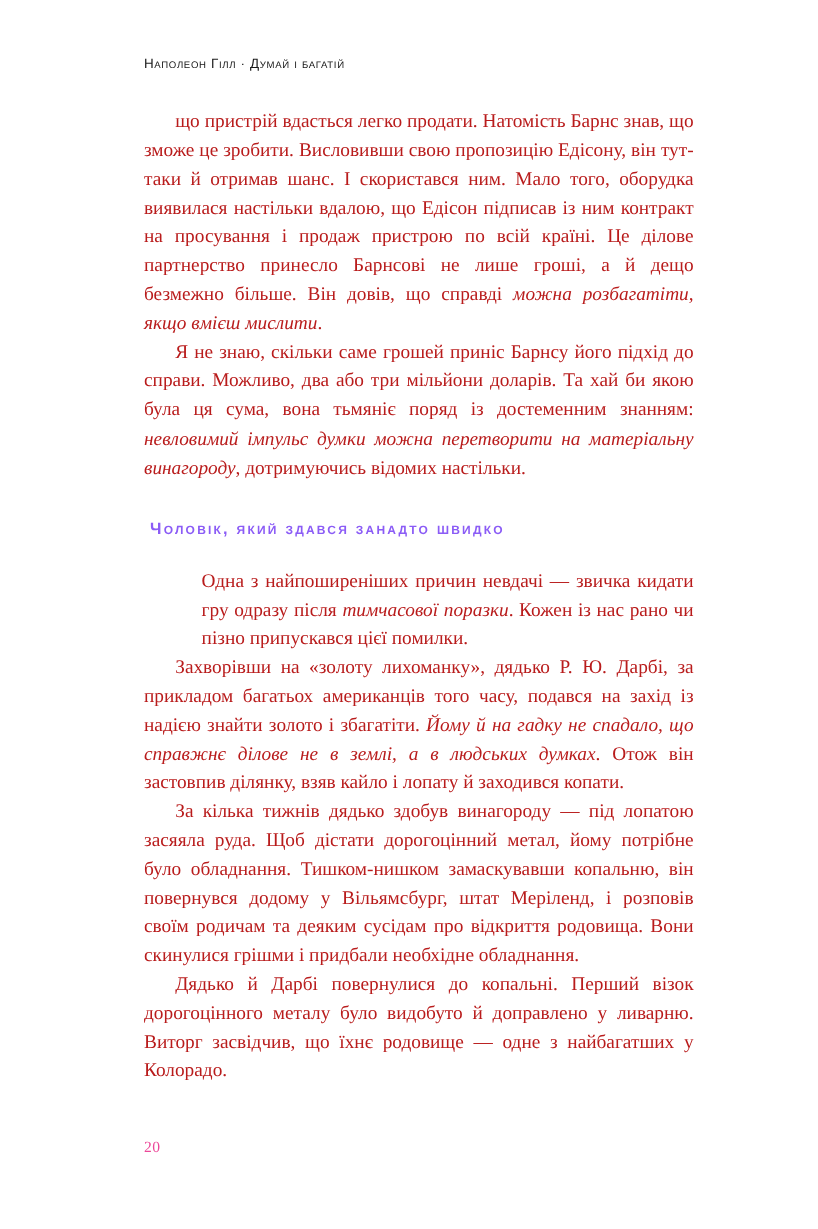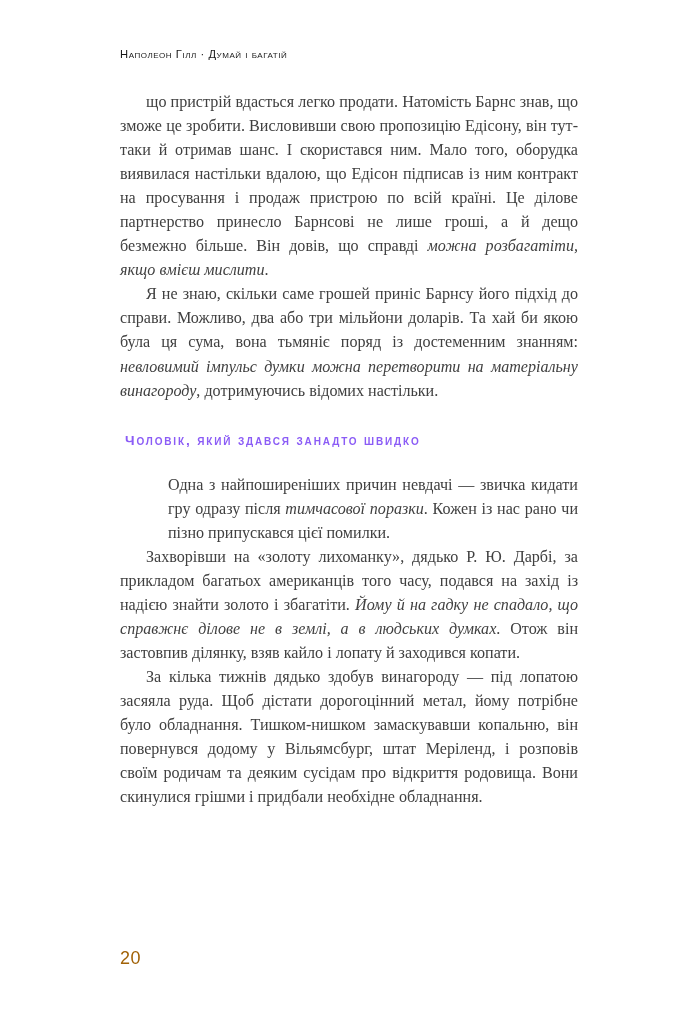--- a/index.html
+++ b/index.html
@@ -45,21 +45,21 @@
     width: 458px;
   }
 
   p.body-par {
     margin: 0;
     font-size: 16.1px;
     line-height: 24.05px;
     text-align: justify;
     text-indent: 26px;
     hyphens: manual;
-    color: #404040;
+    color: #b91c1c;
     font-family: "Liberation Serif", serif;
   }
 
   p.no-indent {
     text-indent: 0;
     margin-left: 48px;
   }
 
   em {
     font-style: italic;
@@ -82,25 +82,25 @@
   .heading-block {
     padding-top: 30px;
     padding-bottom: 25px;
   }
 
   
   .folio {
     position: absolute;
     left: 120px;
     top: 948px;
-    font-family: Liberation Sans, sans-serif;
-    font-size: 18px;
+    font-family: Liberation Serif, serif;
+    font-size: 13px;
     font-weight: 400;
     letter-spacing: 0.4px;
-    color: #a16207;
+    color: #ec4899;
   }
 </style>
 </head>
 <body>
 
 <div class="page">
 
   <div class="running-head">Наполеон Гілл · Думай і багатій</div>
 
   <div class="text-column">
@@ -113,18 +113,19 @@
     <div class="heading-block">
       <h2 class="section-heading">Чоловік, який здався занадто швидко</h2>
     </div>
 
     <p class="body-par no-indent"><span>Одна з найпоширеніших причин невдачі — звичка кидати гру одразу після </span><em>тимчасової поразки</em><span>. Кожен із нас рано чи пізно припускався цієї помилки.</span></p>
 
     <p class="body-par"><span>Захворівши на «золоту лихоманку», дядько Р. Ю. Дарбі, за прикладом багатьох американців того часу, подався на захід із надією знайти золото і збагатіти. </span><em>Йому й на гадку не спадало, що справжнє ділове не в землі, а в людських думках</em><span>. Отож він застовпив ділянку, взяв кайло і лопату й заходився копати.</span></p>
 
     <p class="body-par">За кілька тижнів дядько здобув винагороду — під лопатою засяяла руда. Щоб дістати дорогоцінний метал, йому потрібне було обладнання. Тишком-нишком замаскувавши копальню, він повернувся додому у Вільямсбург, штат Меріленд, і розповів своїм родичам та деяким сусідам про відкриття родовища. Вони скинулися грішми і придбали необхідне обладнання.</p>
 
+    <p class="body-par">Дядько й Дарбі повернулися до копальні. Перший візок дорогоцінного металу було видобуто й доправлено у ливарню. Виторг засвідчив, що їхнє родовище — одне з найбагатших у Колорадо.</p>
 
   </div>
 
   <div class="folio">20</div>
 
 </div>
 
 </body></html>

